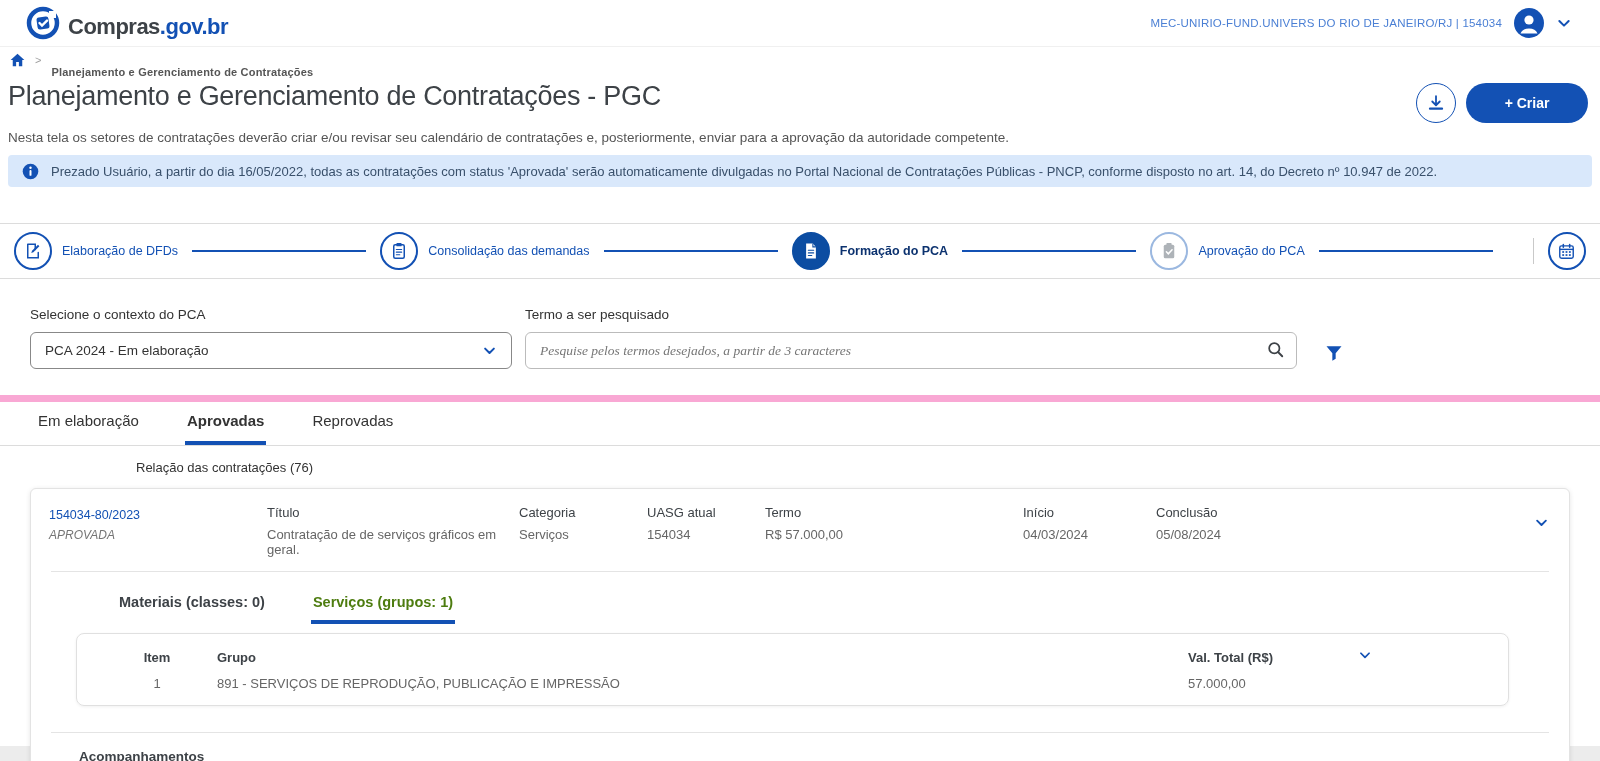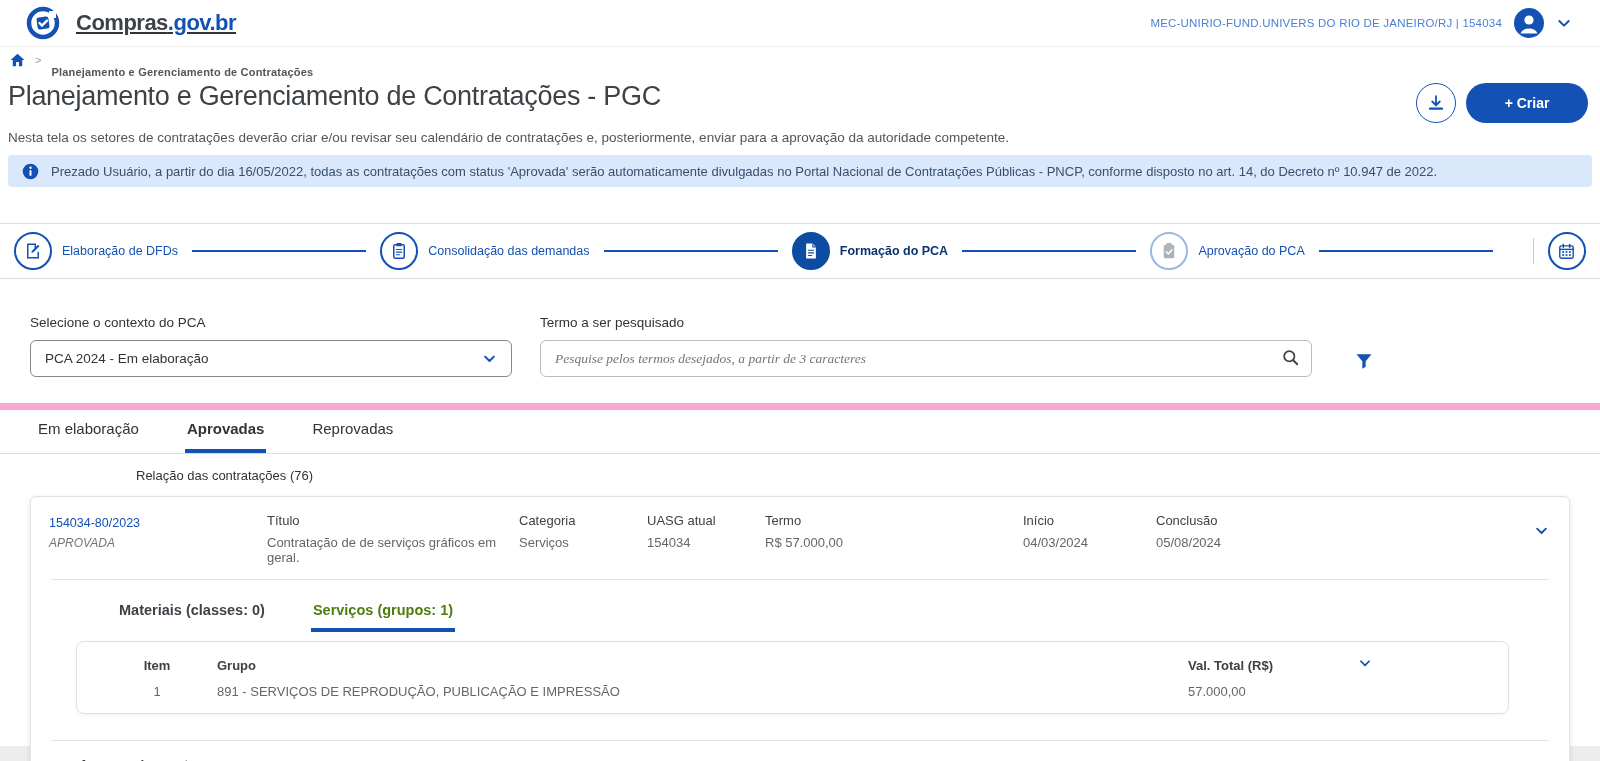--- a/index.html
+++ b/index.html
@@ -10,21 +10,21 @@
     color:#333;
     overflow:hidden;
   }
   .page { background:#fff; width:1600px; height:746px; }
 
   
   .topbar {
     height:46px; display:flex; align-items:center; justify-content:space-between;
     padding:0 28px 0 26px; background:#fff;
   }
-  .logo { display:flex; align-items:center; gap:16px;text-decoration:underline; }
+  .logo { display:flex; align-items:flex-end; gap:8px; }
   .logo-text { font-size:22px; font-weight:bold; letter-spacing:-0.5px; }
   .logo-text .dark { color:#3d4247; }
   .logo-text .blue { color:#1351b4; }
   .topbar-right { display:flex; align-items:center; gap:12px; }
   .org-text { color:#4a7fd4; font-size:11.5px; letter-spacing:0.2px; }
   .avatar { width:30px; height:30px; }
 
   
   .breadcrumb {
     height:27px; display:flex; align-items:center; gap:10px;
@@ -74,21 +74,21 @@
   .step-label.active { color:#0c326f; font-weight:bold; }
   .connector { flex:1 1 auto; height:1.5px; background:#1351b4; margin:0 14px; min-width:30px; }
   .stepper-end { display:flex; align-items:center; gap:14px; margin-left:26px; }
   .v-divider { width:1px; height:26px; background:#c9c9c9; }
   .btn-cal {
     width:38px; height:38px; border-radius:50%; border:2px solid #1351b4; background:#fff;
     display:flex; align-items:center; justify-content:center; cursor:pointer;
   }
 
   
-  .filters { display:flex; align-items:flex-end; margin:36px 0 0 22px; gap:28px; }
+  .filters { display:flex; align-items:flex-end; margin:28px 0 0 22px; gap:13px; }
   .field-label { font-size:13.5px; color:#333; margin-bottom:10px; display:block; }
   .select-box {
     width:482px; height:37px; border:1px solid #888; border-radius:6px;
     display:flex; align-items:center; justify-content:space-between; padding:0 14px;
     font-size:13.5px; color:#333; cursor:pointer; background:#fff;
   }
   .search-wrap { position:relative; width:772px; }
   .search-input {
     width:100%; height:37px; border:1px solid #bbb; border-radius:6px;
     padding:0 44px 0 14px; font-size:13.5px; color:#333;

